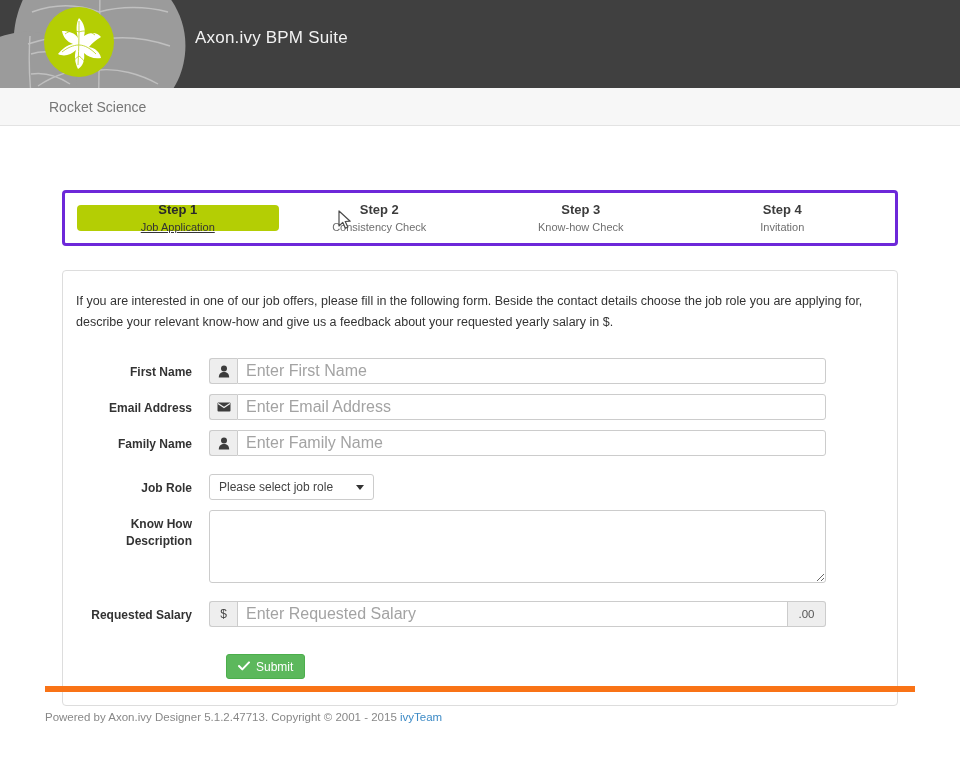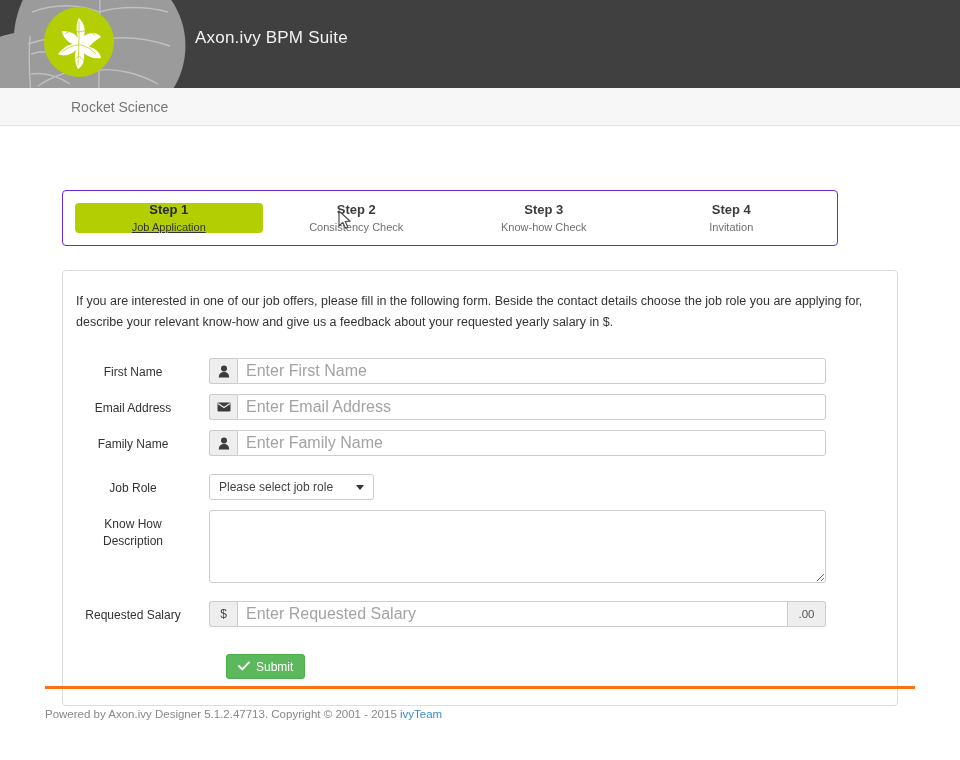--- a/index.html
+++ b/index.html
@@ -52,40 +52,40 @@
 
   
   .breadcrumb-bar {
     position: relative;
     height: 38px;
     background: #f7f7f7;
     border-bottom: 1px solid #e3e3e3;
     display: flex; align-items: center;
   }
   .breadcrumb-text {
-    margin-left: 71px;
+    margin-left: 49px;
     font-size: 14px;
     color: #767676;
   }
 
   
   .page-body {
     position: relative;
     padding: 0;
     background: #ffffff;
     height: 646px;
   }
 
   
   .steps-panel {
     position: absolute;
     left: 62px; top: 64px;
-    width: 776px; height: 56px;
-    background: #ffffff;
-    border: 1px solid #6d28d9;
+    width: 836px; height: 56px;
+    background: #ffffff;
+    border: 3px solid #6d28d9;
     border-radius: 4px;
     display: flex;
     padding: 12px;
   }
   .step {
     flex: 1 1 0;
     display: flex;
     flex-direction: column;
     align-items: center;
     justify-content: center;
@@ -137,25 +137,25 @@
   }
 
   
   .form-row {
     display: flex;
     align-items: flex-start;
     margin-bottom: 10px;
   }
   .form-label {
     width: 135px;
-    text-align: center;
+    text-align: right;
     padding-right: 17px;
     padding-top: 6px;
     font-size: 12px;
-    font-weight: normal;
+    font-weight: bold;
     color: #333333;
     line-height: 1.4;
   }
   .field-wrap { flex: 1; }
 
   .input-group {
     display: flex;
     width: 617px;
     height: 26px;
   }
@@ -249,21 +249,21 @@
     font-size: 12px;
     font-family: "Liberation Sans", sans-serif;
     cursor: pointer;
   }
 
   
   .footer {
     position: absolute;
     left: 45px; right: 45px;
     top: 560px;
-    border-top: 3px solid #f97316;
+    border-top: 6px solid #f97316;
     padding-top: 19px;
     font-size: 11.5px;
     color: #888888;
   }
   .footer a { color: #3e8bc6; text-decoration: none; }
 
   
   .cursor {
     position: absolute;
     left: 338px; top: 84px;

